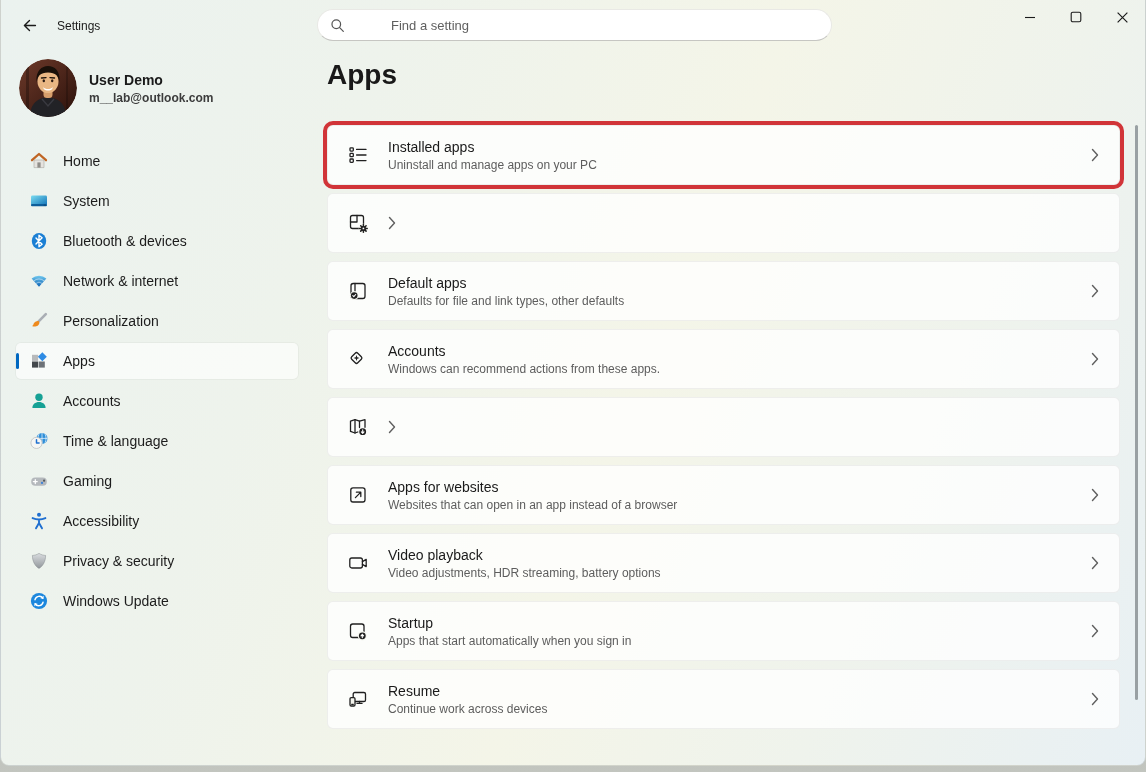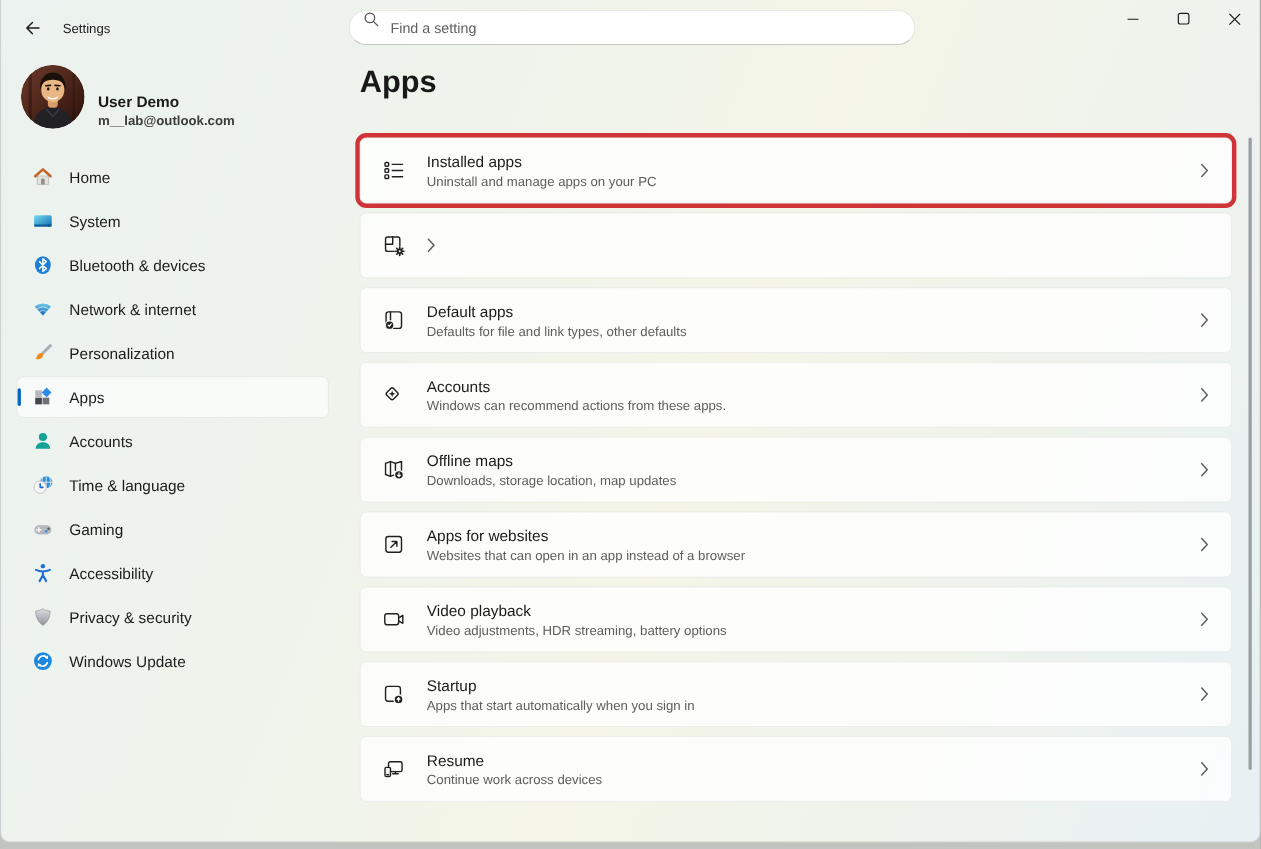--- a/index.html
+++ b/index.html
@@ -24,31 +24,31 @@
   .app-title { position:absolute; left:56px; top:19px; font-size:12px; color:#1b1b1b; }
   .win-controls { position:absolute; right:0; top:0; display:flex; }
   .win-controls button {
     width:46px; height:34px; background:transparent; border:none;
     display:flex; align-items:center; justify-content:center; cursor:pointer;
   }
   
   .searchbox {
     position:absolute; left:316px; top:9px; width:515px; height:32px;
     background:#ffffff; border:1px solid #e9e9e5; border-bottom-color:#c6c6c2;
-    border-radius:17px; display:flex; padding:0 12px;
+    border-radius:17px; display:flex; align-items:center; padding:0 12px;gap:36px;
   }
   .searchbox input {
     border:none; outline:none; background:transparent; flex:1;
     font-family:"Liberation Sans", sans-serif; font-size:13px; color:#1b1b1b;
     margin-left:10px;
   }
   .searchbox input::placeholder { color:#5f5f5f; }
   
   .user-card {
-    position:absolute; left:18px; top:59px; display:flex; align-items:flex-end; gap:12px;
+    position:absolute; left:18px; top:59px; display:flex; align-items:center; gap:12px;
     cursor:pointer;
   }
   .avatar { width:58px; height:58px; border-radius:50%; overflow:hidden; flex:none; }
   .user-name { font-size:14px; font-weight:700; color:#1a1a1a; }
   .user-email { font-size:12px; color:#3c3c3c; margin-top:3px;font-weight:bold; }
   .nav { position:absolute; left:15px; top:143px; width:282px; list-style:none; }
   .nav-item {
     position:relative; height:36px; margin-bottom:4px; border-radius:5px;
     display:flex; align-items:center; gap:14px; padding-left:13px;
     font-size:14px; color:#1c1c1c; cursor:pointer;
@@ -383,24 +383,20 @@
 
       <div class="row">
         <span class="row-icon">
             <svg width="24" height="24" viewBox="0 0 24 24" fill="none" stroke="#202020" stroke-width="1.3" stroke-linecap="round" stroke-linejoin="round">
               <path d="M4.5 6.2 L9 4.6 L13.5 6.2 L19 4.6 V12.3 M4.5 6.2 V16.4 L9 18 L11.8 17"></path>
               <path d="M9 4.6 V18 M13.5 6.2 V12.6"></path>
               <circle cx="16.7" cy="16.7" r="3.4" fill="#202020" stroke="none"></circle>
               <path d="M16.7 14.9 V18.1 M15.4 16.9 L16.7 18.3 L18 16.9" stroke="#fff" stroke-width="1.1"></path>
             </svg>
           </span>
-        <span class="row-text">
-            <span class="row-title">Offline maps</span>
-            <span class="row-sub">Downloads, storage location, map updates</span>
-          </span>
         <span class="row-chevron">
             <svg width="8" height="14" viewBox="0 0 8 14">
               <path d="M1.5 1.5 L6.5 7 L1.5 12.5" stroke="#5f5f5f" stroke-width="1.4" fill="none" stroke-linecap="round" stroke-linejoin="round"></path>
             </svg>
           </span>
       </div>
 
       <div class="row">
         <span class="row-icon">
             <svg width="24" height="24" viewBox="0 0 24 24" fill="none" stroke="#202020" stroke-width="1.3" stroke-linecap="round" stroke-linejoin="round">

